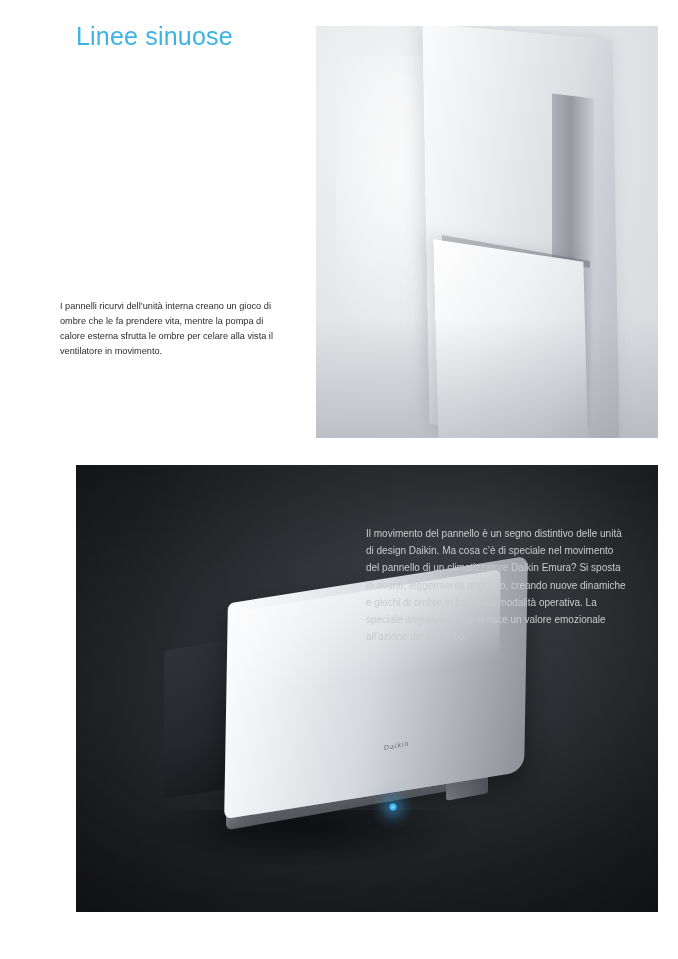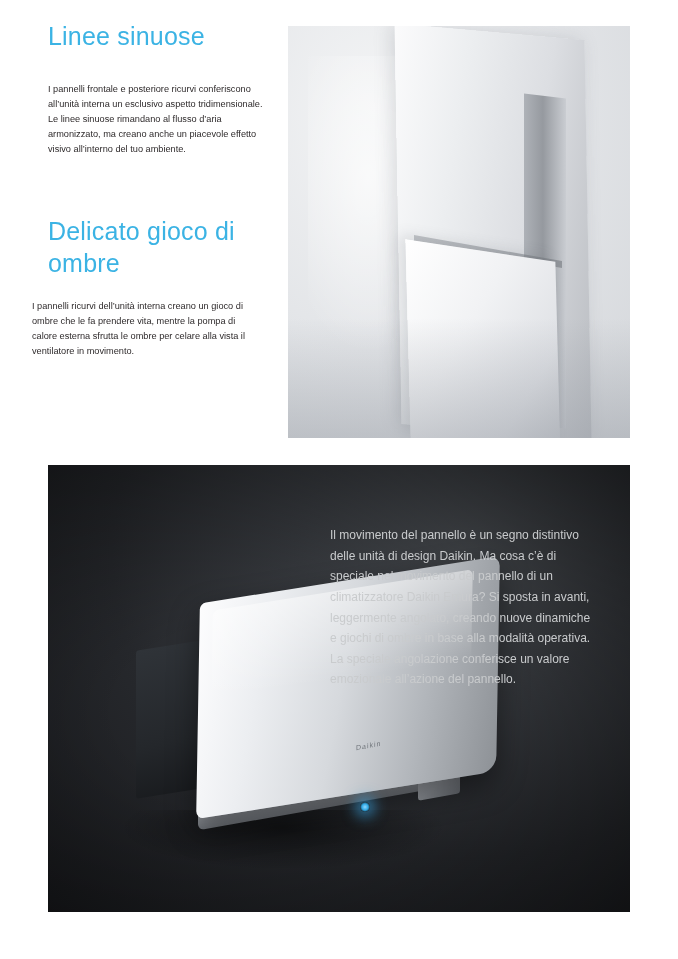--- a/index.html
+++ b/index.html
@@ -13,20 +13,21 @@
     position: relative;
     overflow: hidden;
     font-family: "Liberation Sans", sans-serif;
     color: #231f20;
   }
 
   .page {
     position: absolute;
     inset: 0;
     background: #ffffff;
+    margin-left: 28px;
   }
 
   
   .heading-1 {
     position: absolute;
     left: 48px;
     top: 22px;
     width: 240px;
     font-size: 25px;
     font-weight: 300;
@@ -161,24 +162,24 @@
     top: 17px;
     width: 290px;
     font-size: 21px;
     font-weight: 300;
     color: #3bb3e4;
     line-height: 1.2;
     letter-spacing: 0.2px;
   }
   .body-3 {
     position: absolute;
-    left: 282px;
+    left: 290px;
     top: 60px;
     width: 262px;
-    font-size: 12px;
+    font-size: 10px;
     line-height: 1.72;
     color: #c9cbcd;
   }
 
   
   .wallunit {
     position: absolute;
     left: 40px;
     top: 115px;
     width: 420px;
@@ -283,24 +284,21 @@
     font-family: "Liberation Sans", sans-serif;
   }
 </style>
 </head>
 <body>
 
 <div class="page">
 
   <div class="heading-1">Linee sinuose</div>
 
-  <div class="body-1">I pannelli frontale e posteriore ricurvi conferiscono all’unità interna un esclusivo aspetto tridimensionale. Le linee sinuose rimandano al flusso d’aria armonizzato, ma creano anche un piacevole effetto visivo all’interno del tuo ambiente.</div>
-
-  <div class="heading-2">Delicato
-gioco di ombre</div>
+
 
   <div class="body-2">I pannelli ricurvi dell’unità interna creano un gioco di ombre che le fa prendere vita, mentre la pompa di calore esterna sfrutta le ombre per celare alla vista il ventilatore in movimento.</div>
 
   <div class="photo-top">
     <div class="bg-soft"></div>
     <div class="glow"></div>
     <div class="unit-back"></div>
     <div class="unit-edge"></div>
     <div class="unit-slot"></div>
     <div class="unit-front"></div>

